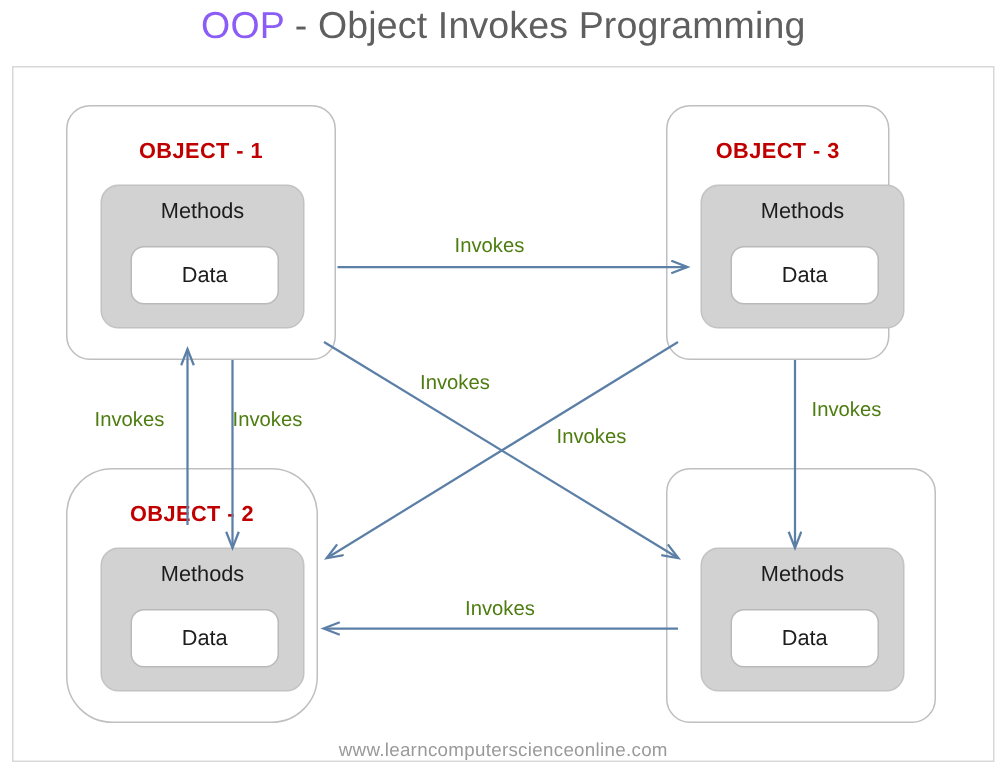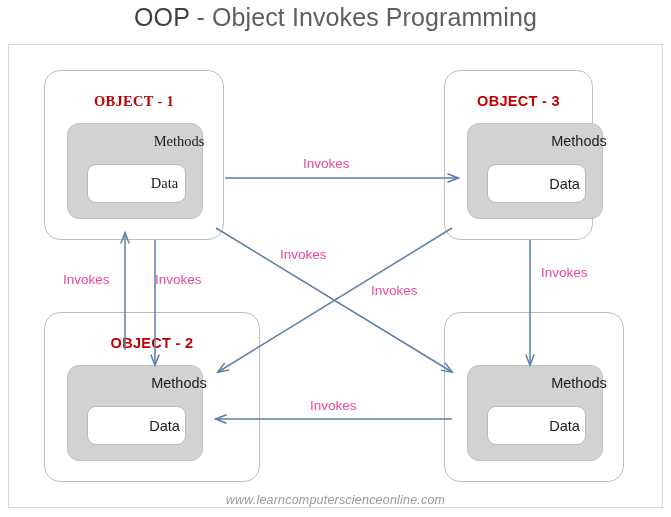--- a/index.html
+++ b/index.html
@@ -8,21 +8,21 @@
     font-family:"Liberation Sans","DejaVu Sans",sans-serif;
     -webkit-font-smoothing:antialiased;
   }
   #stage{position:absolute;left:0;top:0;width:671px;height:517px;background:#fff;}
 
   
   .title{
     position:absolute;left:0;top:3px;width:671px;text-align:center;
     font-size:25px;color:#5a5a5a;letter-spacing:.1px;white-space:nowrap;
   }
-  .title .acr{color:#404040;}
+  .title .acr{color:#8b5cf6;}
   .title .rest{color:#5f5f5f;}
 
   
   .frame{
     position:absolute;left:8px;top:44px;width:655px;height:464px;
     border:1px solid #d8d8d8;background:#fff;box-sizing:border-box;
   }
 
   
   .obj{
@@ -33,68 +33,68 @@
     position:absolute;left:0;top:22px;width:100%;text-align:center;
     font-size:14.5px;font-weight:bold;color:#c00000;letter-spacing:.3px;
     white-space:nowrap;
   }
   .methods{
     position:absolute;box-sizing:border-box;
     background:#d2d2d2;border:1px solid #c2c2c2;border-radius:12px;
   }
   .methods .mlabel{
     position:absolute;left:0;top:9px;width:100%;text-align:center;
-    font-size:14.5px;color:#1c1c1c;white-space:nowrap;margin-left:44px;
+    font-size:14.5px;color:#1c1c1c;white-space:nowrap;
   }
   .data{
     position:absolute;box-sizing:border-box;
     background:#ffffff;border:1px solid #b9b9b9;border-radius:9px;
   }
   .data .dlabel{
     position:absolute;left:0;top:0;width:100%;height:100%;
     display:flex;align-items:center;justify-content:center;
-    font-size:14.5px;color:#1c1c1c;white-space:nowrap;padding-left:28px;
+    font-size:14.5px;color:#1c1c1c;white-space:nowrap;
   }
 
   
-  #obj1{left:44px;top:70px;width:180px;height:170px;font-family:Liberation Serif, serif;}
+  #obj1{left:44px;top:70px;width:180px;height:170px;}
   #obj1 .methods{left:22px;top:52px;width:136px;height:96px;}
   #obj1 .data{left:19px;top:40px;width:99px;height:39px;}
   
   #obj3{left:444px;top:70px;width:149px;height:170px;}
   #obj3 .methods{left:22px;top:52px;width:136px;height:96px;}
   #obj3 .data{left:19px;top:40px;width:99px;height:39px;}
   
-  #obj2{left:44px;top:312px;width:216px;height:170px;}
+  #obj2{left:44px;top:312px;width:168px;height:170px;border-radius:31px;}
   #obj2 .methods{left:22px;top:52px;width:136px;height:96px;}
   #obj2 .data{left:19px;top:40px;width:99px;height:39px;}
   
   #obj4{left:444px;top:312px;width:180px;height:170px;}
   #obj4 .methods{left:22px;top:52px;width:136px;height:96px;}
   #obj4 .data{left:19px;top:40px;width:99px;height:39px;}
 
   
   #arrows{position:absolute;left:0;top:0;width:671px;height:517px;pointer-events:none;}
 
   
   .alabel{
-    position:absolute;font-size:13.5px;color:#ec4899;white-space:nowrap;
+    position:absolute;font-size:13.5px;color:#4d7c0f;white-space:nowrap;
   }
   #lbl-1-3{left:303px;top:156px;}
   #lbl-2-1{left:63px;top:272px;}
   #lbl-1-2{left:155px;top:272px;}
   #lbl-3-2{left:280px;top:247px;}
   #lbl-1-4{left:371px;top:283px;}
   #lbl-3-4{left:541px;top:265px;}
   #lbl-4-2{left:310px;top:398px;}
 
   
   .footer{
     position:absolute;left:0;top:493px;width:671px;text-align:center;
-    font-size:12.5px;color:#9a9a9a;letter-spacing:.2px;white-space:nowrap;font-style:italic;
+    font-size:12.5px;color:#9a9a9a;letter-spacing:.2px;white-space:nowrap;
   }
 </style>
 </head>
 <body>
 
 <div id="stage">
 
   <div class="title">
     <span class="acr">OOP</span><span class="rest"> - Object Invokes Programming</span>
   </div>

